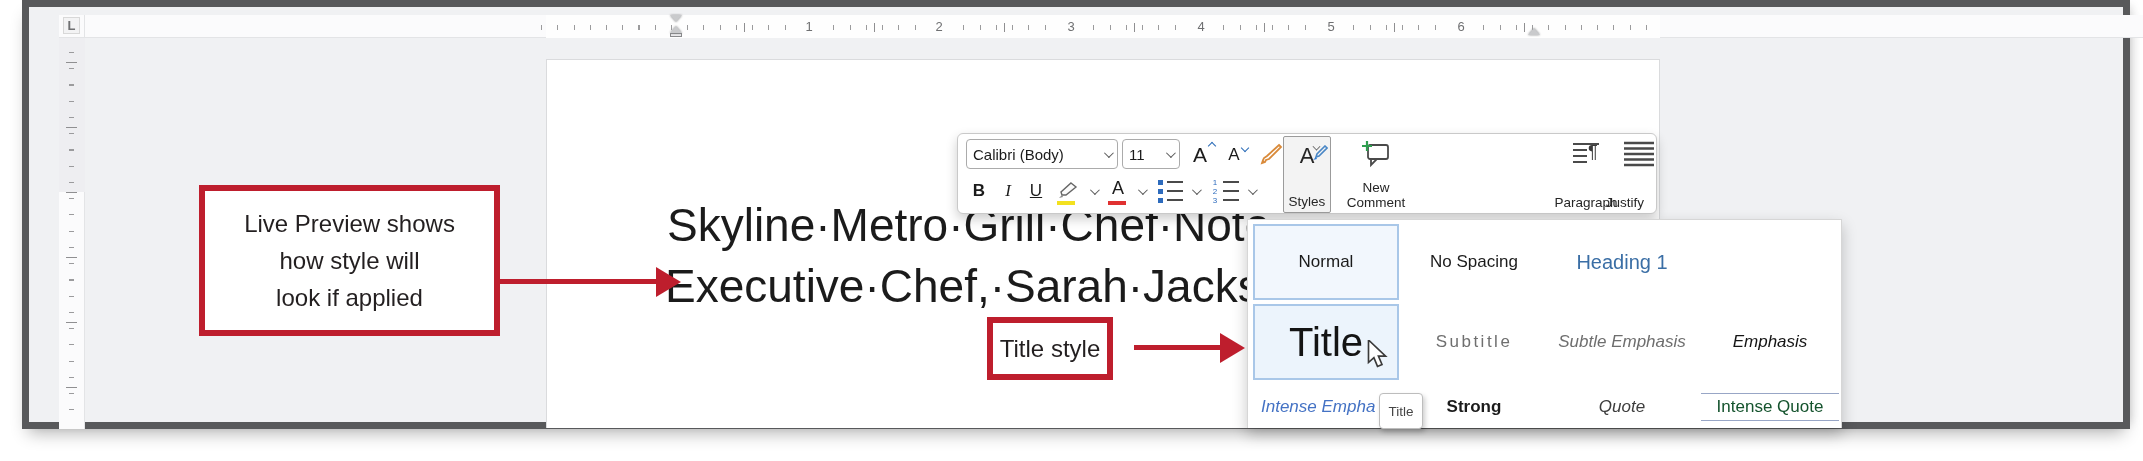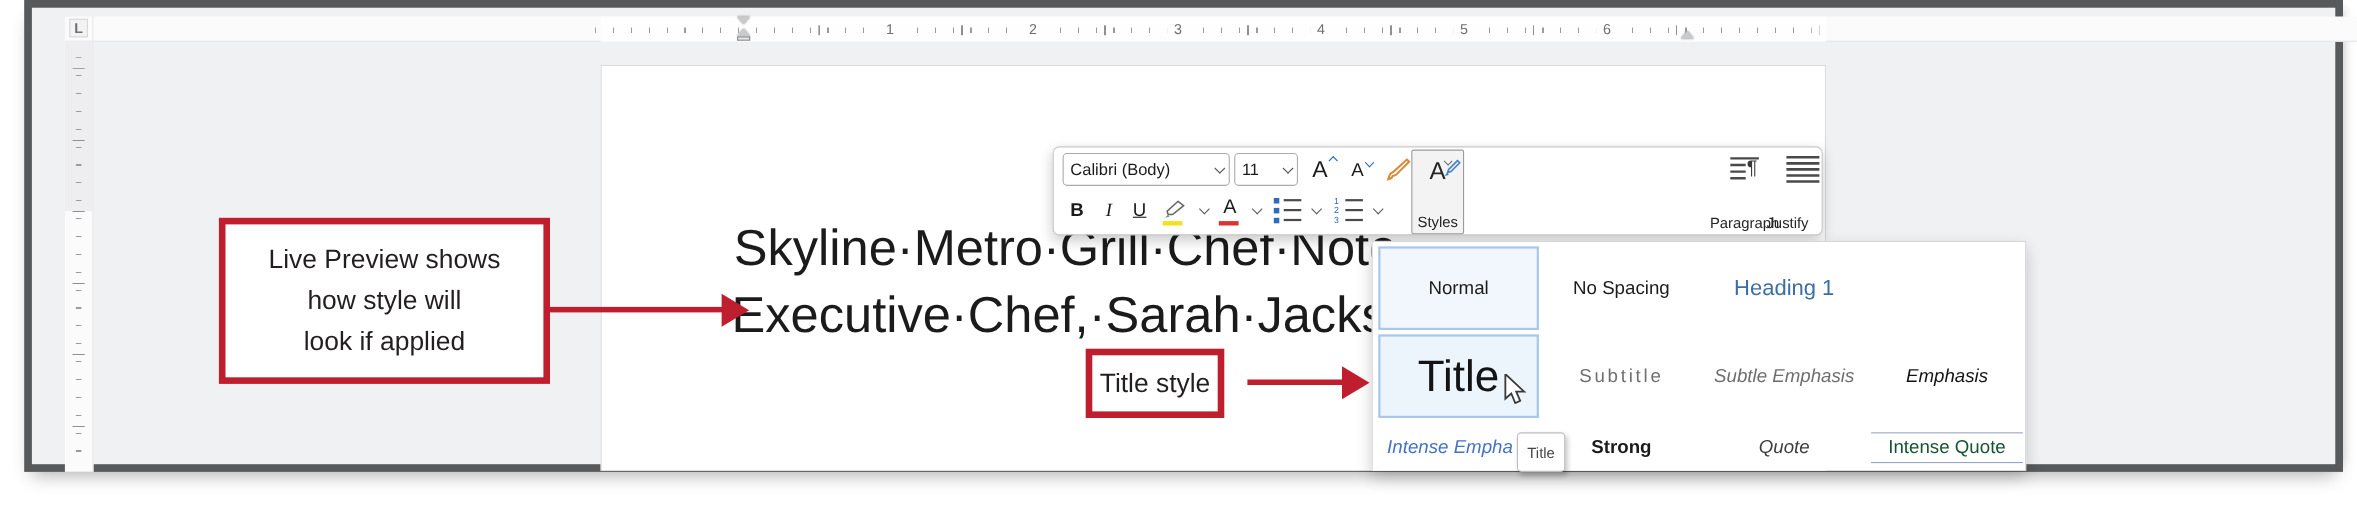--- a/index.html
+++ b/index.html
@@ -157,21 +157,21 @@
     <div class="v-ruler">
       <div class="margin-band"></div>
       <div class="ticks-minor"></div>
       <div class="ticks-half"></div>
     </div>
 
     <div class="page"></div>
     <div class="doc-text" style="left:638px; top:191px;">Skyline·Metro·Grill·Chef·Note</div>
     <div class="doc-text" style="left:636px; top:252px;">Executive·Chef,·Sarah·Jackson</div>
 
-    <div class="callout" style="left:170px; top:191px; width:301px; height:151px;">
+    <div class="callout" style="left:170px; top:178px; width:301px; height:151px;">
       <div class="cl-line">Live Preview shows</div>
       <div class="cl-line">how style will</div>
       <div class="cl-line">look if applied</div>
     </div>
     <div class="arrow-line" style="left:469px; top:272px; width:160px;"></div>
     <div class="arrow-head" style="left:627px; top:260px;"></div>
 
     <div class="callout" style="left:958px; top:310px; width:126px; height:63px; z-index:8;">
       <div class="cl-line" style="line-height:26px;">Title style</div>
     </div>
@@ -271,20 +271,33 @@
           <span class="a-glyph" style="font-size:22px;">A</span>
           <svg width="18" height="16" viewBox="0 0 18 16" style="position:absolute; left:10px; top:8px;">
             <path d="M15 1 L17 3 L9 11 L6 12 L7 9 Z" fill="none" stroke="#4a87c6" stroke-width="1.6"></path>
             <path d="M6 12 L3 15 L7 14 Z" fill="#2f7bd1"></path>
           </svg>
           <span class="chev" style="position:absolute; right:-6px; top:6px; transform:rotate(45deg) scale(.8);"></span>
         </div>
         <div class="lbl">Styles</div>
       </div>
 
+      <div class="big-btn" style="left:380px; width:76px;">
+        <div class="iconrow">
+          <svg width="30" height="28" viewBox="0 0 30 28">
+            <rect x="7" y="5" width="20" height="14" rx="2" fill="none" stroke="#4a4a4a" stroke-width="1.8"></rect>
+            <path d="M10 19 L10 25 L16 19 Z" fill="none" stroke="#4a4a4a" stroke-width="1.8"></path>
+            <path d="M6 1 L6 11 M1 6 L11 6" stroke="#2e9e4f" stroke-width="2.2"></path>
+          </svg>
+        </div>
+        <div class="lbl">
+          <span>New</span><br>
+          <span>Comment</span>
+        </div>
+      </div>
 
 
       <div class="big-btn" style="left:592px; width:72px;">
         <div class="iconrow" style="position:relative;">
           <svg width="30" height="26" viewBox="0 0 30 26">
             <path d="M2 3 H28 M2 9 H16 M2 15 H16 M2 21 H16" stroke="#4a4a4a" stroke-width="2.2"></path>
           </svg>
           <span style="position:absolute; left:17px; top:6px; font-size:18px; color:#3a3a3a;">¶</span>
         </div>
         <div class="lbl">Paragraph</div>

